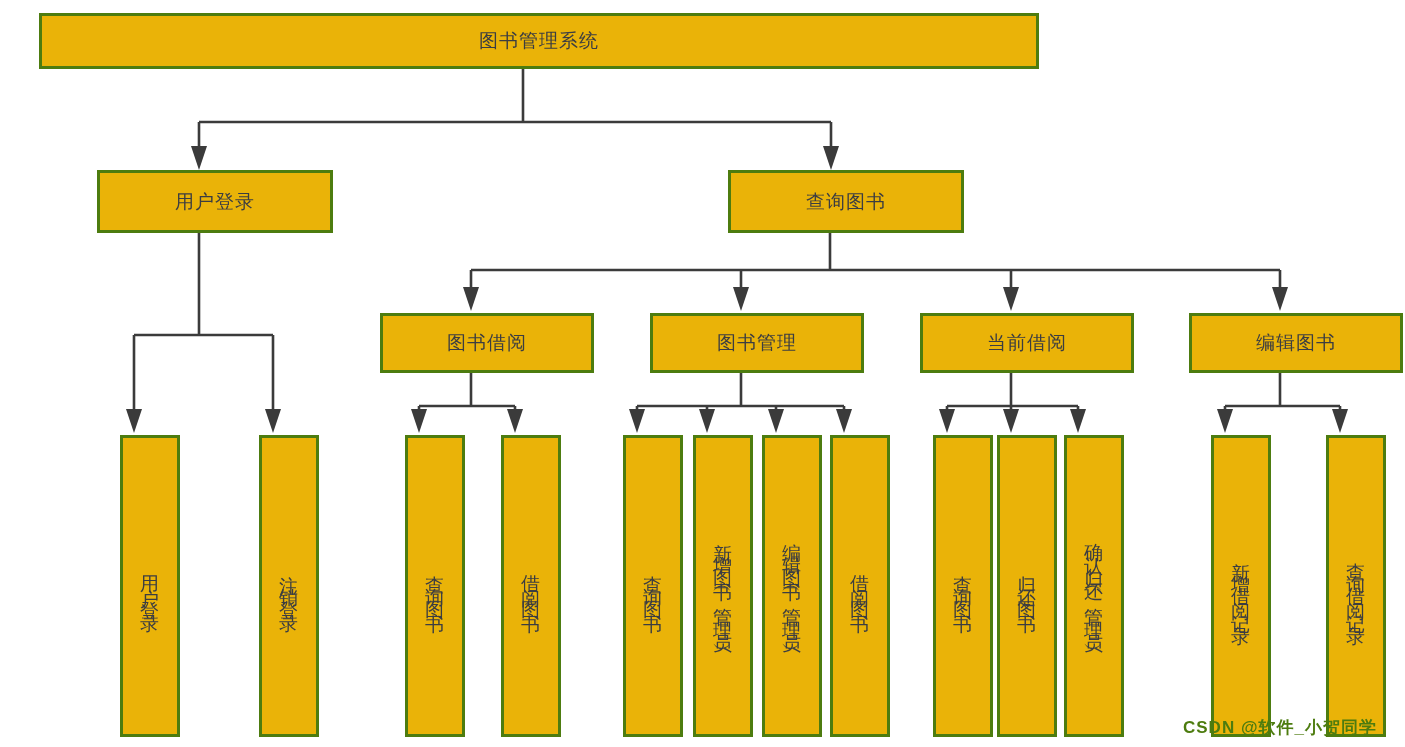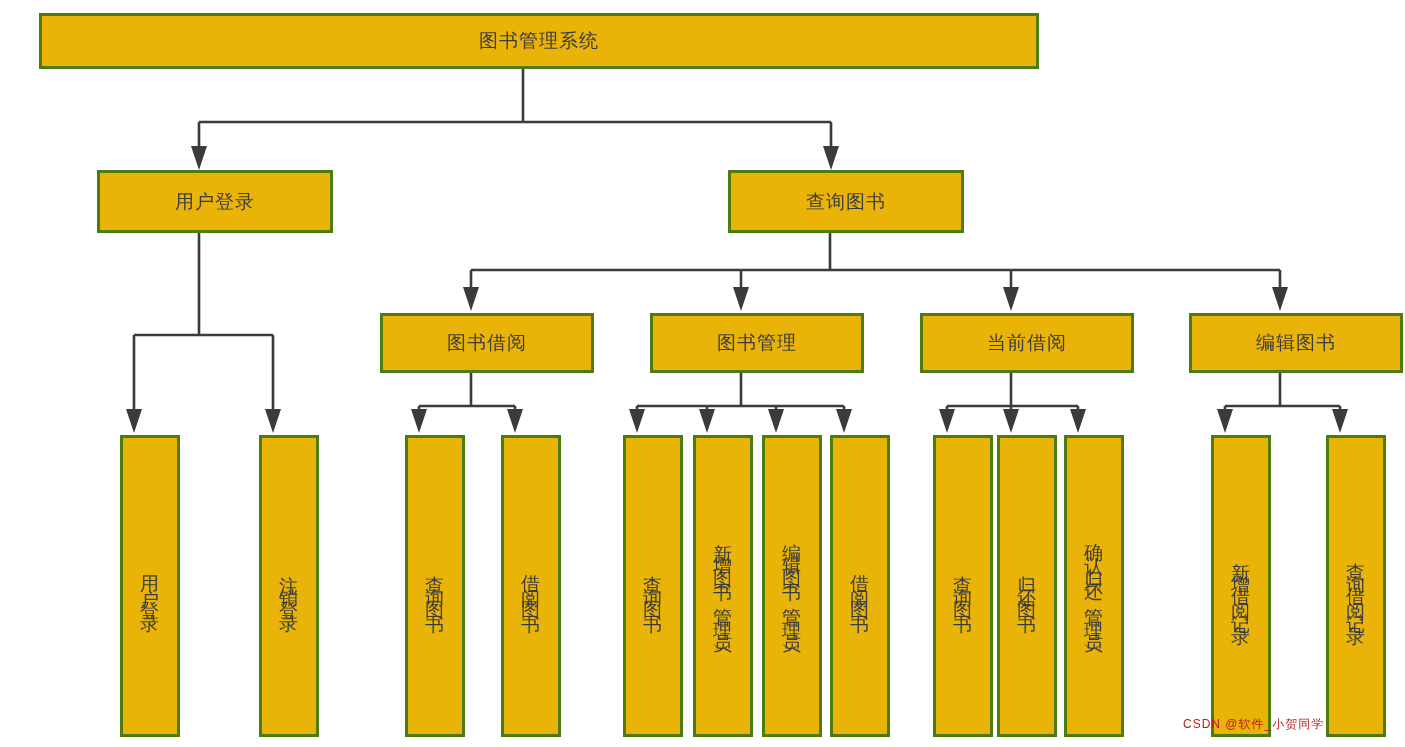--- a/index.html
+++ b/index.html
@@ -51,25 +51,26 @@
     writing-mode: vertical-rl;
     text-orientation: mixed;
     letter-spacing: 13px;
     line-height: 1;
     font-size: 19px;
   }
   .watermark {
     position: absolute;
     left: 1183px;
     top: 716px;
-    font-size: 12px;
+    font-size: 17px;
     letter-spacing: 1px;
-    color: #b91c1c;
+    color: #4d7c0f;
     white-space: nowrap;
     z-index: 5;
+    font-weight: bold;
   }
 </style>
 </head>
 <body>
 
 <div id="stage">
 
   <svg id="connectors" viewBox="0 0 1405 747" xmlns="http://www.w3.org/2000/svg">
     <g stroke="#3b3b3b" stroke-width="2.6" fill="none">
       <path d="M523 69 V122 M199 122 H831 M199 122 V150 M831 122 V150"></path>

